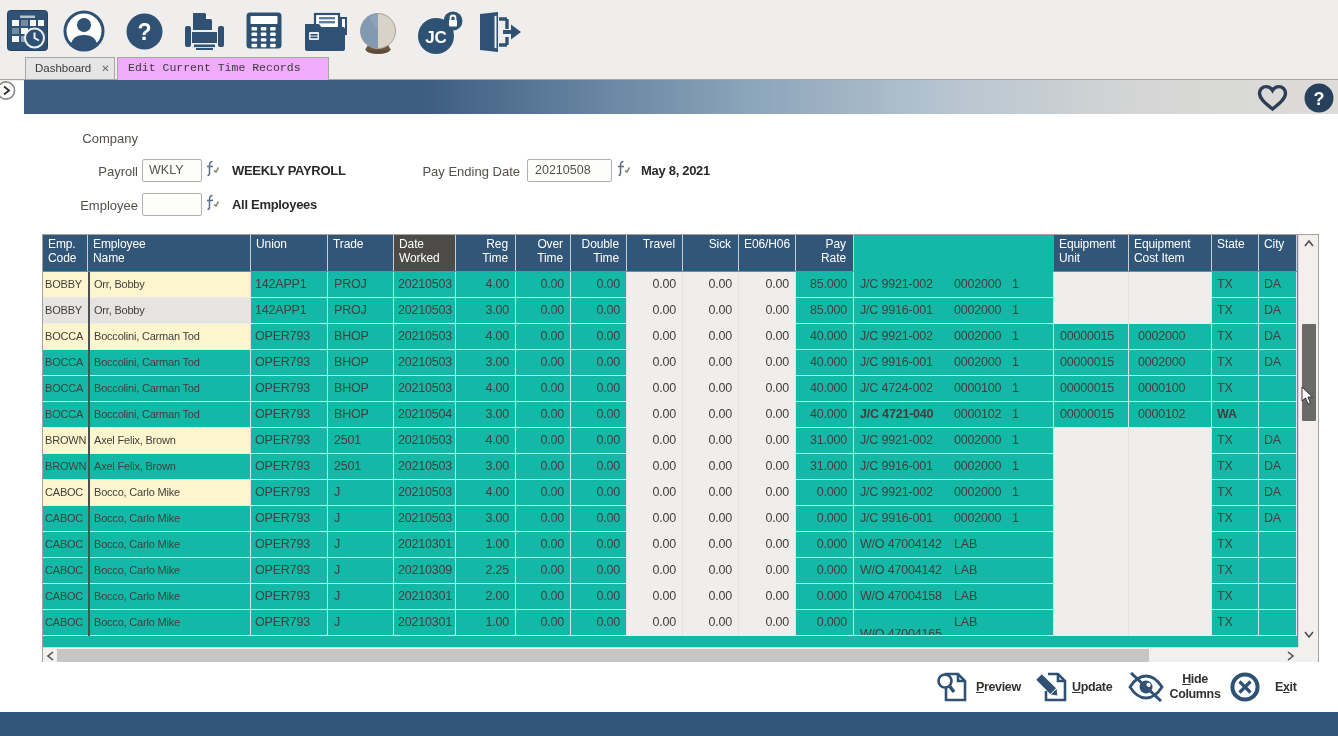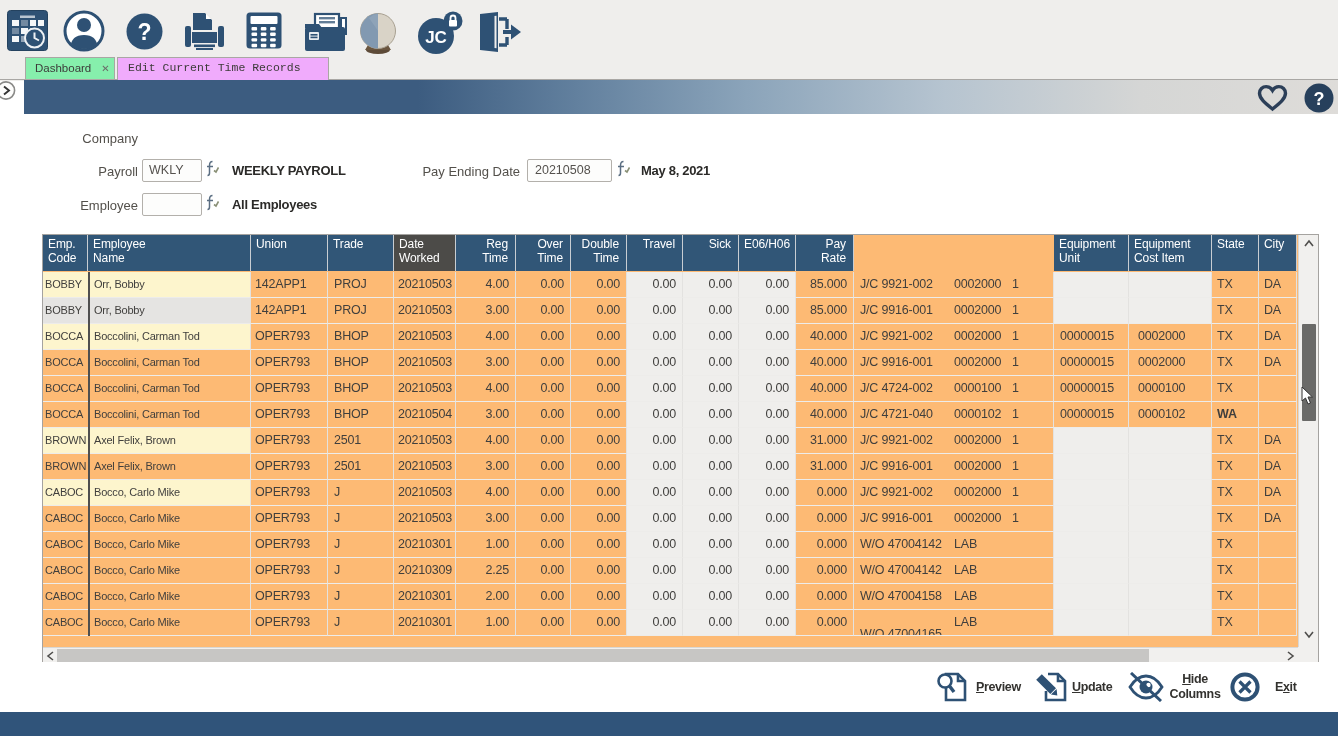--- a/index.html
+++ b/index.html
@@ -15,21 +15,21 @@
 
 #titlebar{top:80px;left:24px;width:1314px;height:34px;
  background:linear-gradient(90deg,#3c5c80 0%,#3c5c80 30%,#62809e 42%,#8ba4ba 55%,#b6c4d0 70%,#d5d6d5 85%,#dedcd9 100%);}
 #titletext{top:88px;left:36px;font-size:16.5px;font-weight:bold;color:#fff;letter-spacing:0.2px;}
 
 .flabel{font-size:13px;color:#53504b;text-align:right;}
 .fbold{font-size:13px;font-weight:bold;color:#2b2a28;letter-spacing:-0.3px;}
 .finput{border:1px solid #b3b0ab;background:#fdfdfc;font-size:12.5px;color:#55524e;
  border-radius:2px;}
 
-#tbl{top:234px;left:42px;width:1277px;height:428px;border:1px solid #a5a3a0;background:#fdba74;}
+#tbl{top:234px;left:42px;width:1277px;height:428px;border:1px solid #a5a3a0;background:#14b8a6;}
 .hc{position:absolute;top:0;height:36px;background:#315677;color:#fff;font-size:12px;
  letter-spacing:-0.1px;line-height:13.5px;padding-top:3px;border-right:1px solid #c8cdd2;}
 .hdark{background:#4c4b48;}
 .row{position:absolute;left:0;width:1254px;height:26px;}
 .cell{position:absolute;top:0;height:26px;font-size:12.5px;letter-spacing:-0.2px;color:#403f3d;line-height:25px;
  border-right:1px solid #e3e2e0;border-bottom:1px solid #edecea;white-space:nowrap;overflow:hidden;}
 .nm{font-size:11px;letter-spacing:-0.2px;}
 .num{text-align:right;padding-right:6px;}
 .gry{background:#efeeec;}
 .yel{background:#fdf5cd;}
@@ -134,21 +134,21 @@
 <path d="M34.5 9 v-2 a2.5 2.5 0 0 1 5 0 v2" fill="none" stroke="#fff" stroke-width="1.8"></path>
 </svg>
 <svg class="abs" style="top:11px;left:477px" width="45" height="42" viewBox="0 0 45 42">
 <path d="M3 3 L21 1 L21 41 L3 39 Z" fill="#2e5174"></path>
 <path d="M17.5 5 L19.5 4.8 L19.5 37.2 L17.5 37 Z" fill="#efeeec"></path>
 <path d="M22 8 h8 M30 8 v10 M22 34 h8 M30 34 v-8" stroke="#2e5174" stroke-width="3.4" fill="none"></path>
 <path d="M26 21 h10" stroke="#2e5174" stroke-width="4" fill="none"></path>
 <path d="M34 13.5 L44 21 L34 28.5 Z" fill="#2e5174"></path>
 </svg>
 <div id="tabline" class="abs"></div>
-<div class="abs tab" style="left:25px;width:90px;background:#86efac;padding-left:9px;">Dashboard<span class="tabx">✕</span></div>
+<div class="abs tab" style="left:25px;width:90px;background:#e5e5e5;padding-left:9px;">Dashboard<span class="tabx">✕</span></div>
 <div class="abs tab" style="left:117px;width:212px;background:#f0abfc;height:25px;padding-left:10px;font-family:Liberation Mono, monospace;">Edit Current Time Records (NEW)<span class="tabx">✕</span></div>
 <div id="titlebar" class="abs"></div>
 <svg class="abs" style="top:81px;left:-4px" width="21" height="20" viewBox="0 0 21 20">
 <circle cx="10" cy="9.5" r="8.6" fill="#fdfdfc" stroke="#8a8a88" stroke-width="1.6"></circle>
 <path d="M8 5.5 L13 9.5 L8 13.5" fill="none" stroke="#333" stroke-width="1.9"></path>
 </svg>
 <svg class="abs" style="top:84px;left:1257px" width="31" height="28" viewBox="0 0 31 28">
 <path d="M15.5 25 C8 19 2.5 14.5 2.5 9.3 C2.5 5.4 5.5 2.6 9.2 2.6 C11.8 2.6 14.2 4.1 15.5 6.3 C16.8 4.1 19.2 2.6 21.8 2.6 C25.5 2.6 28.5 5.4 28.5 9.3 C28.5 14.5 23 19 15.5 25 Z" fill="none" stroke="#2c3f58" stroke-width="3.4"></path>
 </svg>
 <svg class="abs" style="top:83px;left:1304px" width="30" height="30" viewBox="0 0 30 30">
@@ -325,21 +325,21 @@
 <div class="cell" style="left:285px;width:66px;padding-left:6px;">BHOP</div>
 <div class="cell" style="left:351px;width:62px;padding-left:4px;">20210504</div>
 <div class="cell num" style="left:413px;width:60px;">3.00</div>
 <div class="cell num" style="left:473px;width:55px;">0.00</div>
 <div class="cell num" style="left:528px;width:56px;">0.00</div>
 <div class="cell num gry" style="left:584px;width:56px;">0.00</div>
 <div class="cell num gry" style="left:640px;width:56px;">0.00</div>
 <div class="cell num gry" style="left:696px;width:57px;">0.00</div>
 <div class="cell num" style="left:753px;width:58px;">40.000</div>
 <div class="cell" style="left:811px;width:200px;">
-          <span style="position:absolute;left:6px;">J/C 4721-040</span>
+          <span style="position:absolute;left:6px;font-weight:bold;">J/C 4721-040</span>
           <span style="position:absolute;left:100px;">0000102</span>
           <span style="position:absolute;left:158px;">1</span>
         </div>
 <div class="cell" style="left:1011px;width:75px;padding-left:6px;">00000015</div>
 <div class="cell" style="left:1086px;width:83px;padding-left:9px;">0000102</div>
 <div class="cell" style="left:1169px;width:47px;padding-left:5px;font-weight:bold;">WA</div>
 <div class="cell" style="left:1216px;width:38px;padding-left:5px;"></div>
 </div>
 <div class="row" style="top:193px;">
 <div class="cell yel" style="left:0;width:45px;padding-left:2px;font-size:11px;border-right:none;">BROWN</div>

